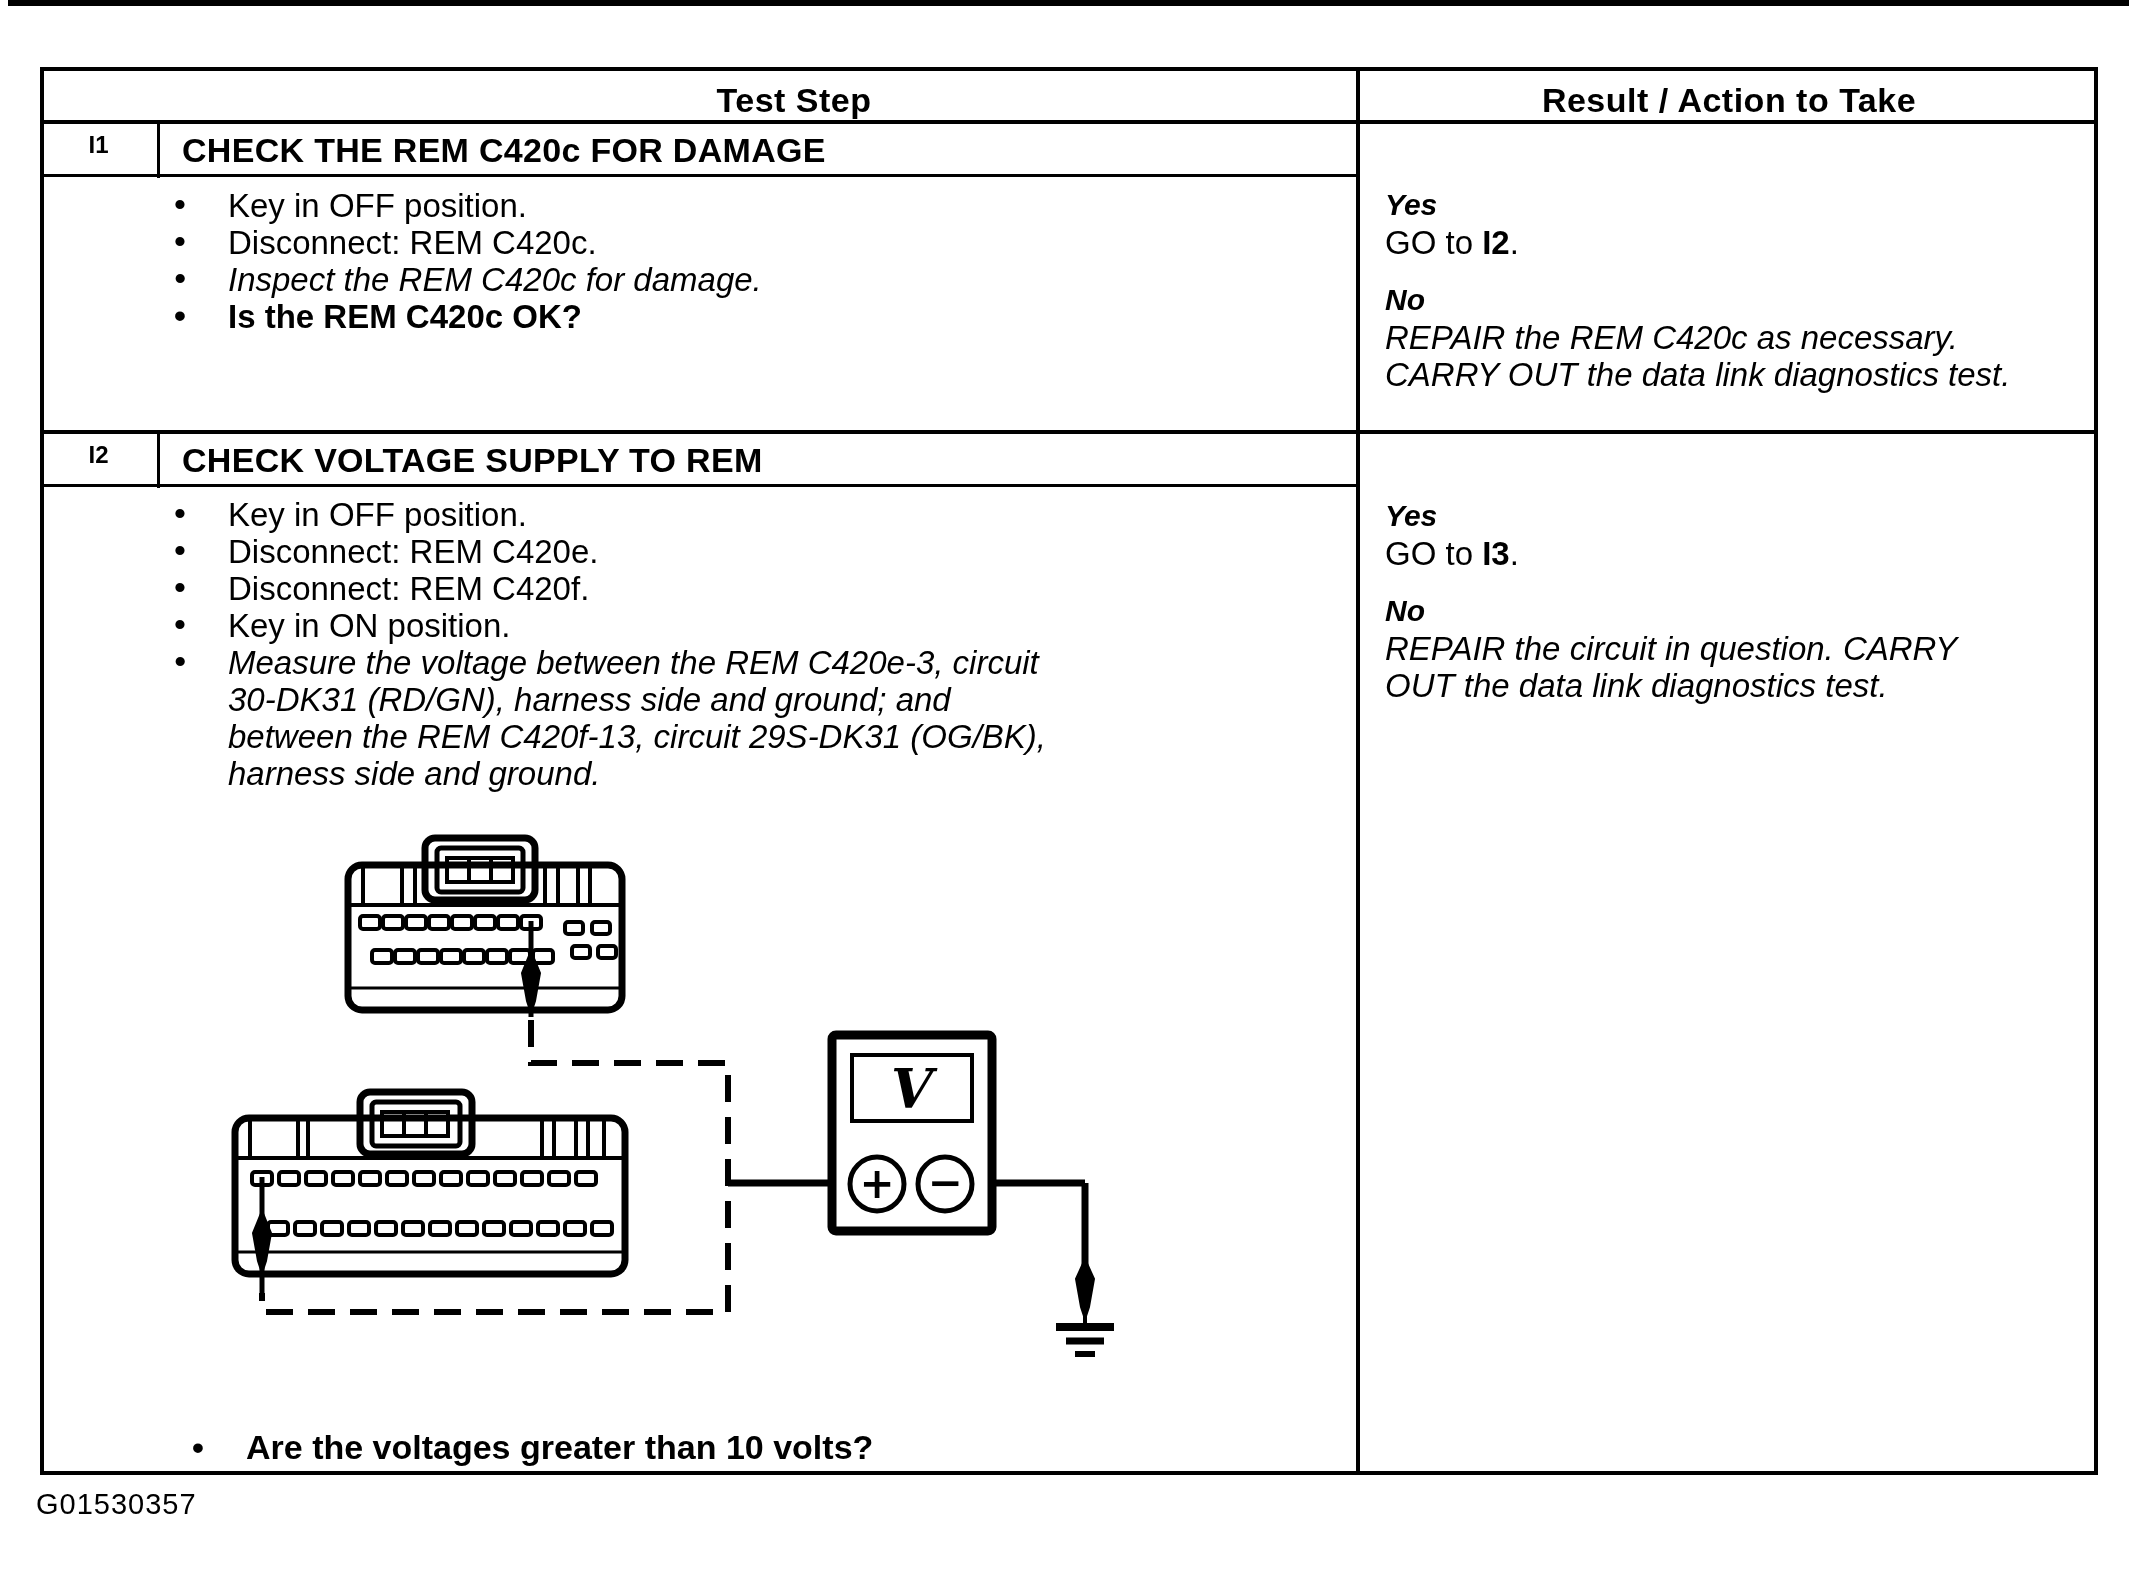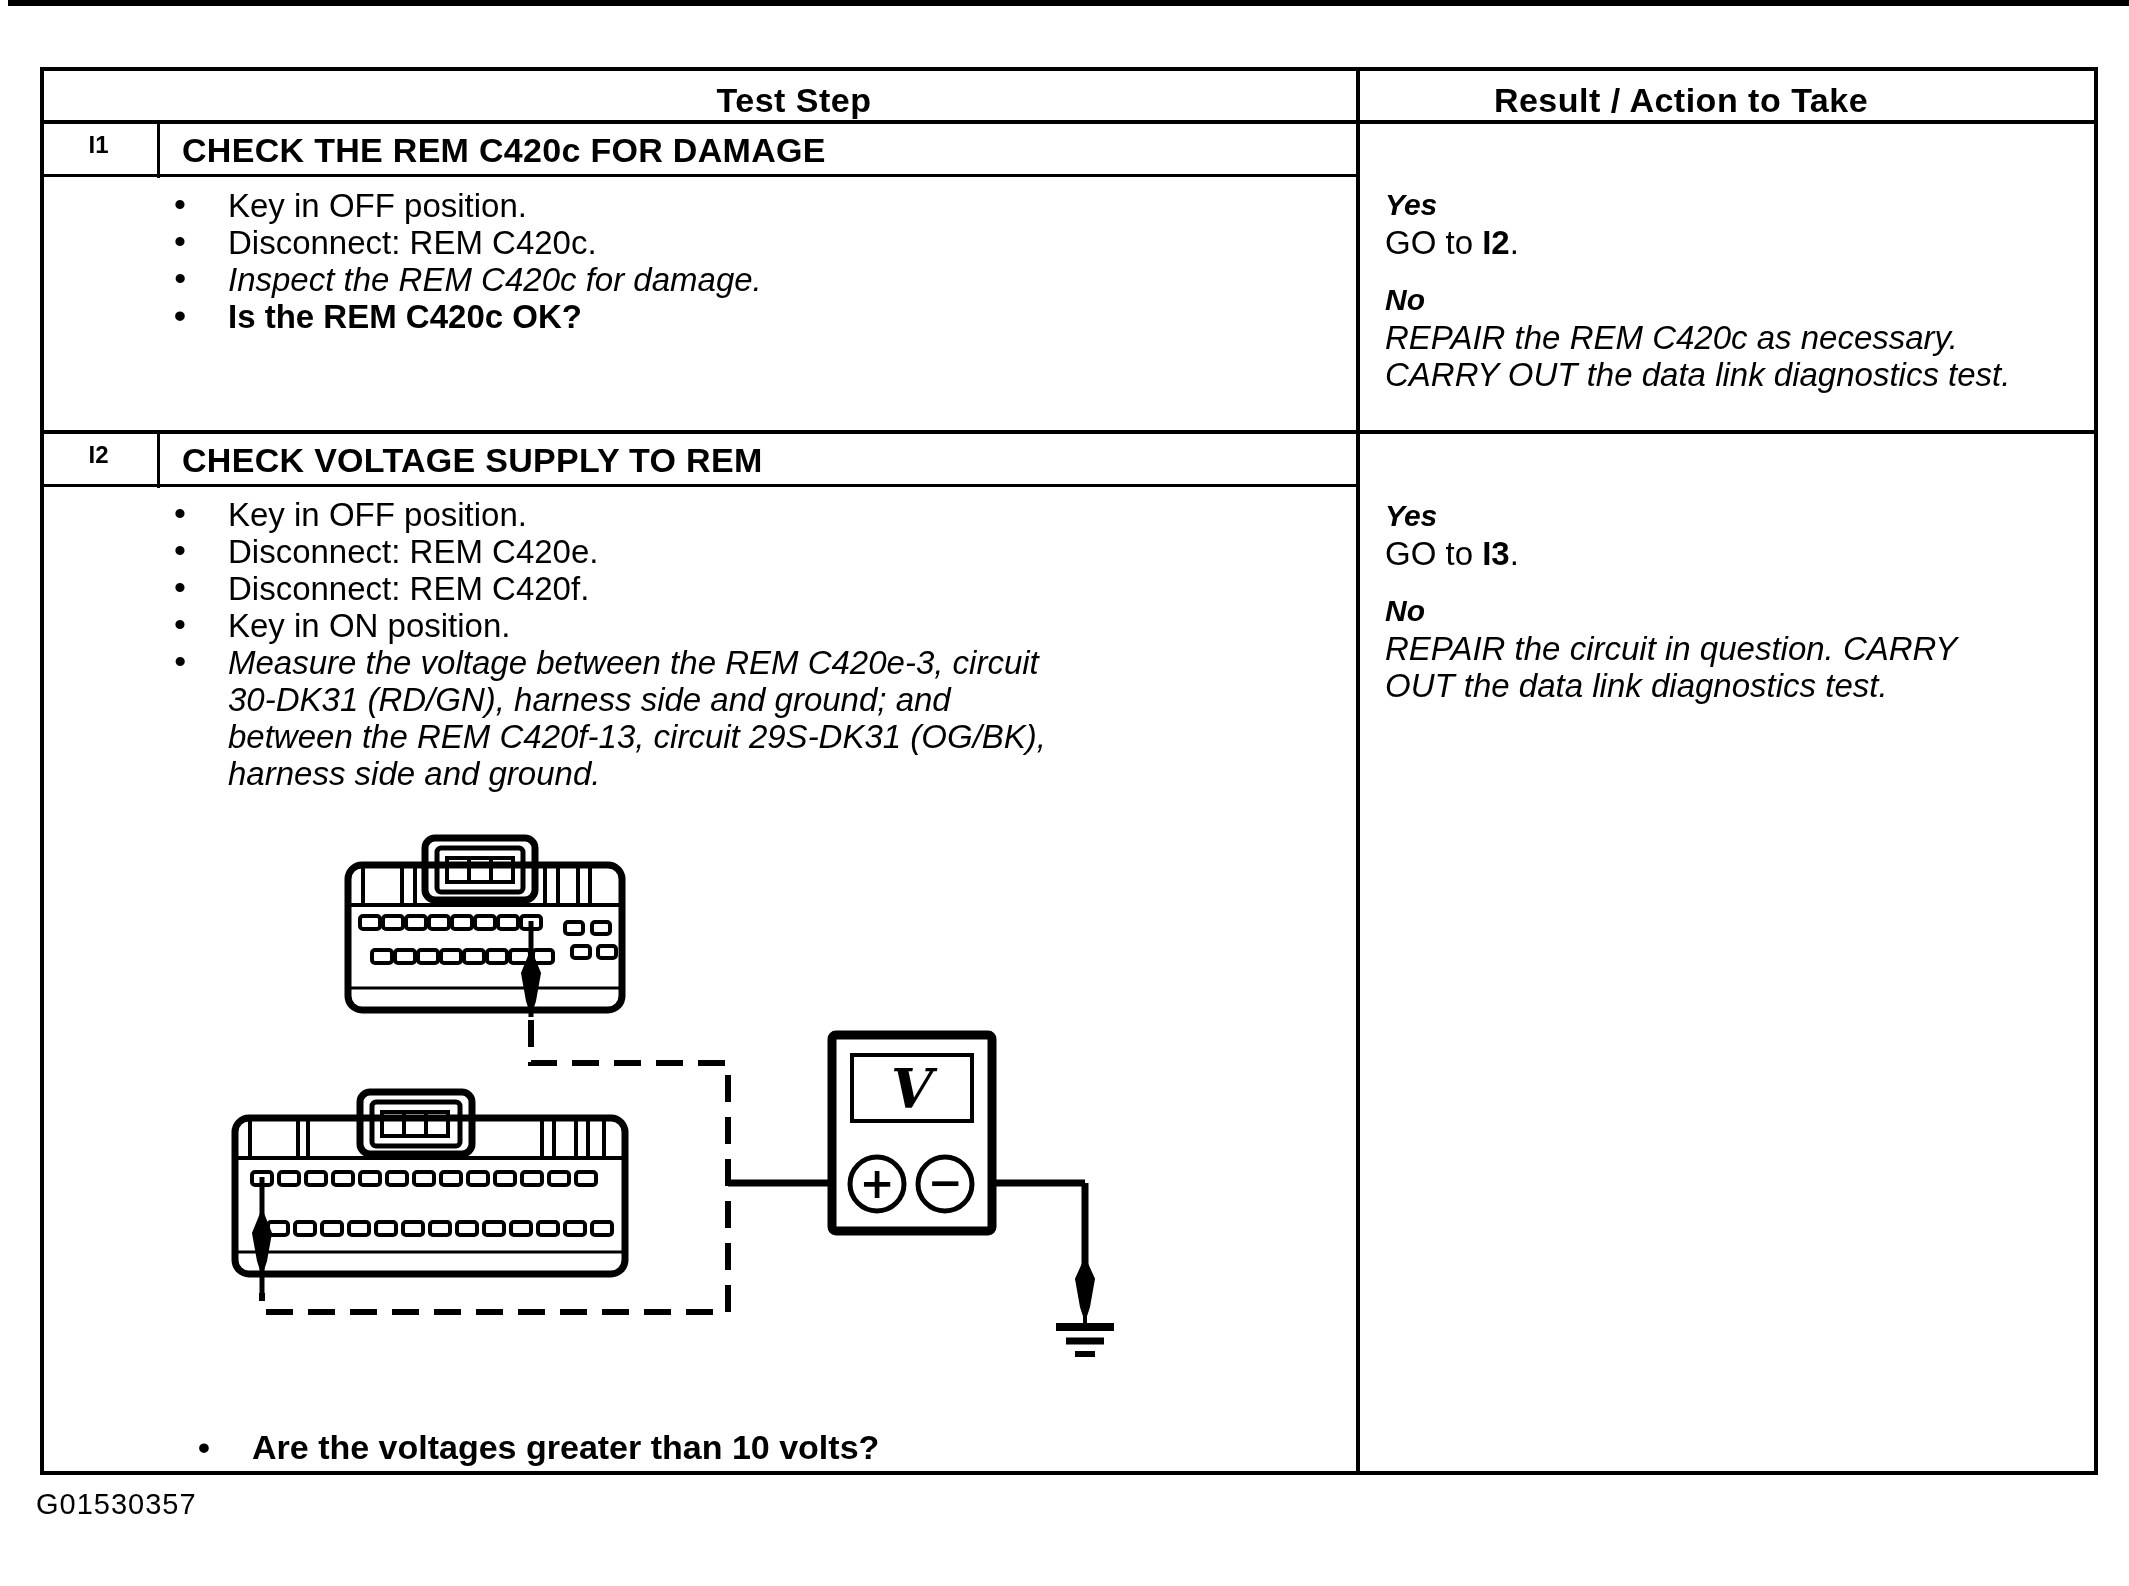--- a/index.html
+++ b/index.html
@@ -63,21 +63,21 @@
 
   <div class="vline" style="left:1356px;top:67px;width:4px;height:1408px;"></div>
   <div class="hline" style="left:40px;top:120px;width:2058px;height:4px;"></div>
   <div class="vline" style="left:157px;top:120px;width:3px;height:58px;"></div>
   <div class="hline" style="left:40px;top:174px;width:1316px;height:3px;"></div>
   <div class="hline" style="left:40px;top:430px;width:2058px;height:4px;"></div>
   <div class="vline" style="left:157px;top:430px;width:3px;height:58px;"></div>
   <div class="hline" style="left:40px;top:484px;width:1316px;height:3px;"></div>
 
   <div class="hdr" style="left:40px;top:80px;width:1508px;">Test Step</div>
-  <div class="hdr" style="left:1356px;top:80px;width:650px;">Result / Action to Take</div>
+  <div class="hdr" style="left:1356px;top:80px;width:650px;padding-left:48px;">Result / Action to Take</div>
 
   <div class="stepnum" style="left:40px;top:131px;width:117px;">I1</div>
   <div class="rowtitle" style="left:182px;top:131px;">CHECK THE REM C420c FOR DAMAGE</div>
 
   <ul class="steps" style="left:168px;top:187px;width:1150px;">
     <li>Key in OFF position.</li>
     <li>Disconnect: REM C420c.</li>
     <li class="it">Inspect the REM C420c for damage.</li>
     <li class="bd">Is the REM C420c OK?</li>
   </ul>
@@ -232,17 +232,17 @@
         <line x1="935" y1="498" x2="935" y2="510" stroke-width="4"></line>
         <g>
           <line x1="906" y1="512" x2="964" y2="512" stroke-width="8"></line>
           <line x1="916" y1="526" x2="954" y2="526" stroke-width="7"></line>
           <line x1="925" y1="539" x2="945" y2="539" stroke-width="6"></line>
         </g>
       </g>
     </g>
   </svg>
 
-  <div class="question" style="left:190px;top:1428px;"><span class="dot">•</span><span>Are the voltages greater than 10 volts?</span></div>
+  <div class="question" style="left:184px;top:1428px;"><span class="dot">•</span><span>Are the voltages greater than 10 volts?</span></div>
 
   <div class="figcode">G01530357</div>
 
 </div>
 
 </body></html>

